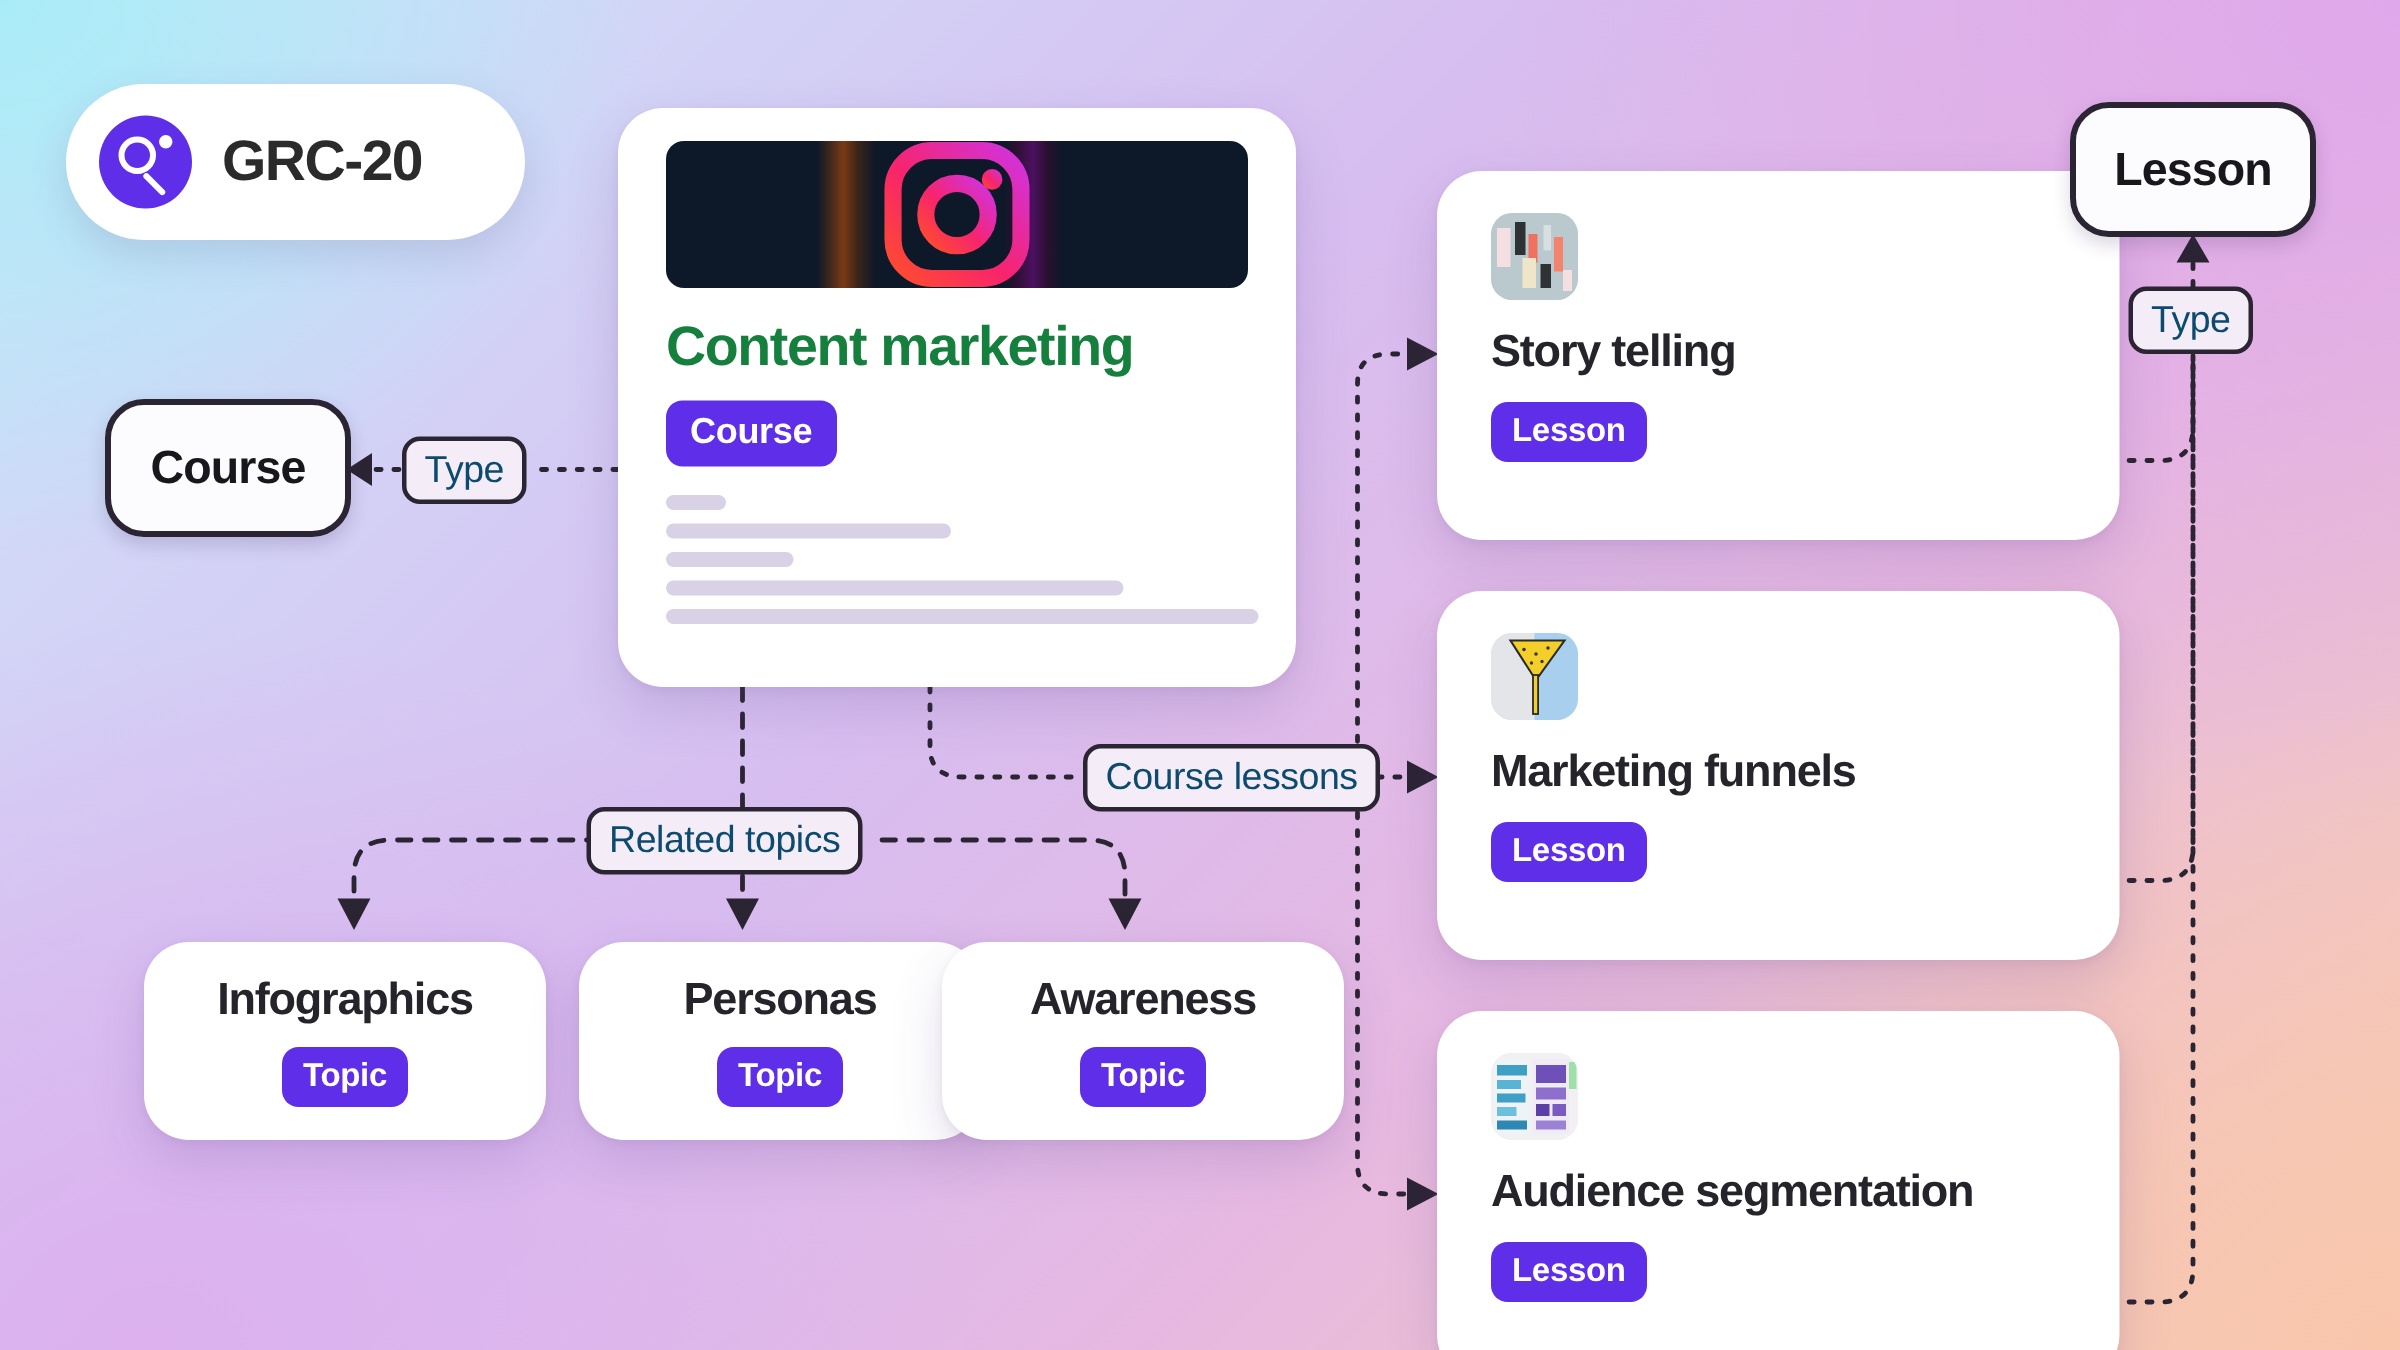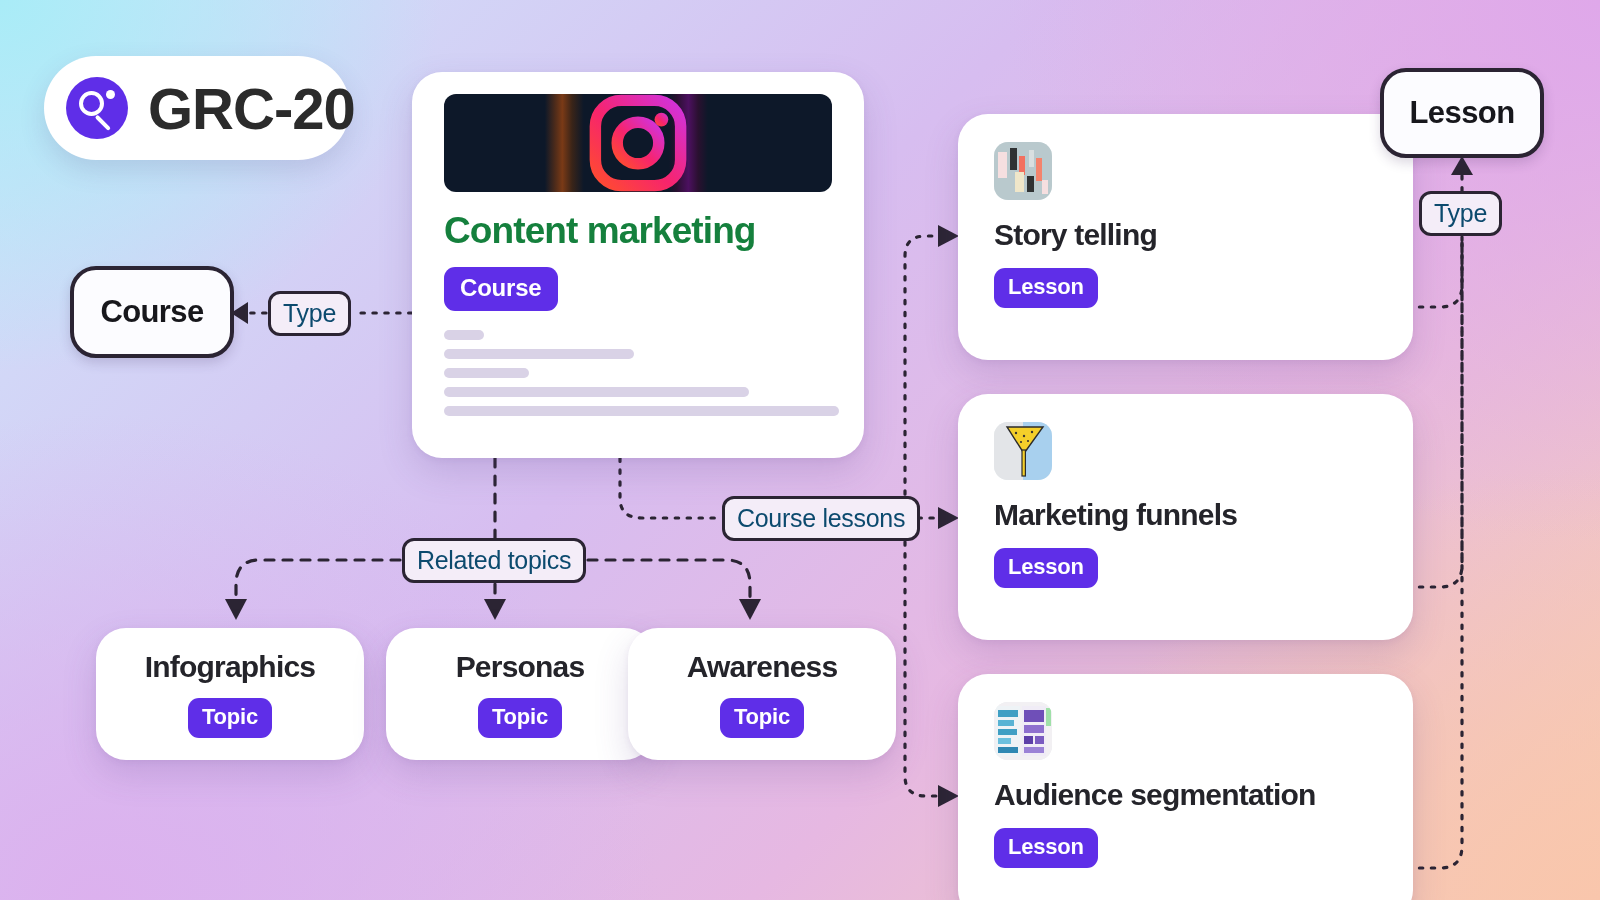--- a/index.html
+++ b/index.html
@@ -82,21 +82,21 @@
   #logo-mark .tail {
     position: absolute;
     left: 30px; top: 37px;
     width: 19px; height: 4.4px;
     border-radius: 3px;
     background: #ffffff;
     transform: rotate(45deg);
     transform-origin: left center;
   }
   #logo-text {
-    font-size: 58px;
+    font-size: 38px;
     font-weight: 700;
     color: #2b2b2b;
     letter-spacing: -1px;
     white-space: nowrap;
   }
 
   
   .card {
     position: absolute;
     background: #ffffff;
@@ -246,21 +246,21 @@
     font-weight: 400;
     color: #0c4a6e;
     letter-spacing: -0.3px;
     white-space: nowrap;
     padding: 0 12px;
     z-index: 5;
   }
   #label-type-course  { left: 268px;  top: 291px; height: 45px; }
   #label-type-lesson  { left: 1419px; top: 191px; height: 45px; }
   #label-course-lessons { left: 722px; top: 496px; height: 45px; }
-  #label-related-topics { left: 402px; top: 538px; height: 45px; }
+  #label-related-topics { left: 391px; top: 538px; height: 45px; }
 </style>
 </head>
 <body>
 
 <div id="stage">
 
   <svg id="edges" viewBox="0 0 1600 900">
 
     <path class="dotted" d="M 412 313 L 358 313"></path>
     <path class="dotted" d="M 266 313 L 248 313"></path>

